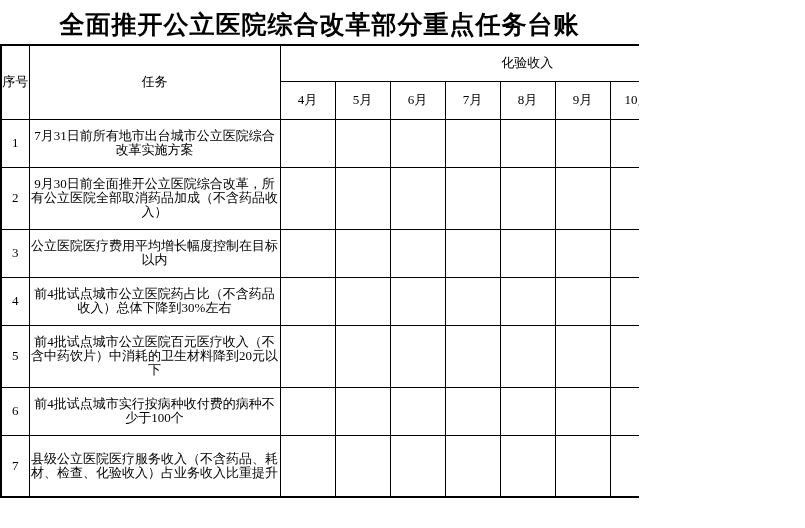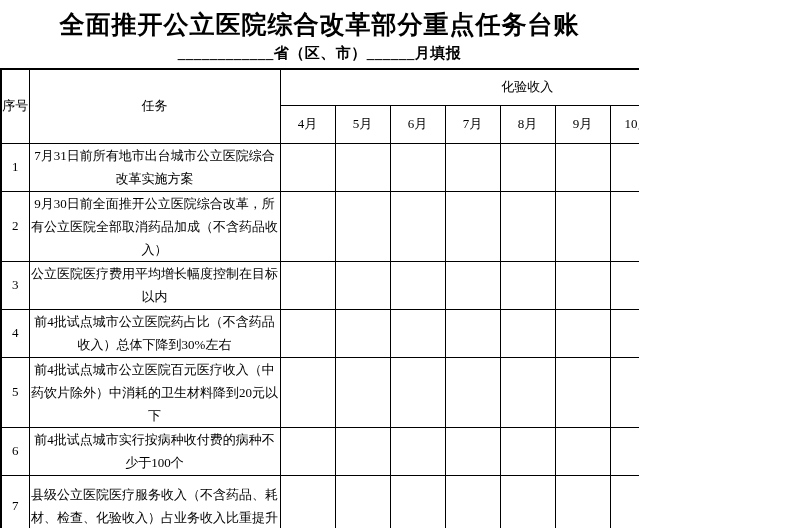--- a/index.html
+++ b/index.html
@@ -63,35 +63,34 @@
     line-height: 20px;
     padding: 0 6px;
     font-family: Liberation Serif, serif;
   }
   td.serial-cell {
     font-size: 14px;
   }
   td.task-cell {
     text-align: left;
     text-align: justify;
-    line-height: 23px;
+    line-height: 14px;
     padding: 1px 5px 1px 7px;
   }
   td.progress-cell {
     background: #ffffff;
   }
 </style>
 </head>
 <body>
 
 <div class="page">
 
   <h1 class="doc-title">全面推开公立医院综合改革部分重点任务台账</h1>
 
-  <div class="doc-subtitle">____________省（区、市）______月填报</div>
 
   <table class="task-table">
     <colgroup>
       <col class="col-serial">
       <col class="col-task">
       <col class="col-month">
         <col class="col-month">
         <col class="col-month">
       <col class="col-month">
         <col class="col-month">
@@ -166,21 +165,21 @@
         <td class="progress-cell"></td>
         <td class="progress-cell"></td>
         <td class="progress-cell"></td>
         <td class="progress-cell"></td>
         <td class="progress-cell"></td>
         <td class="progress-cell"></td>
         <td class="progress-cell"></td>
       </tr>
       <tr class="h3line">
         <td class="serial-cell">5</td>
-        <td class="task-cell">前4批试点城市公立医院百元医疗收入（中药饮片除外）中消耗的卫生材料降到20元以下</td>
+        <td class="task-cell">前4批试点城市公立医院百元医疗收入（不含中药饮片）中消耗的卫生材料降到20元以下</td>
         <td class="progress-cell"></td>
         <td class="progress-cell"></td>
         <td class="progress-cell"></td>
         <td class="progress-cell"></td>
         <td class="progress-cell"></td>
         <td class="progress-cell"></td>
         <td class="progress-cell"></td>
         <td class="progress-cell"></td>
         <td class="progress-cell"></td>
       </tr>

